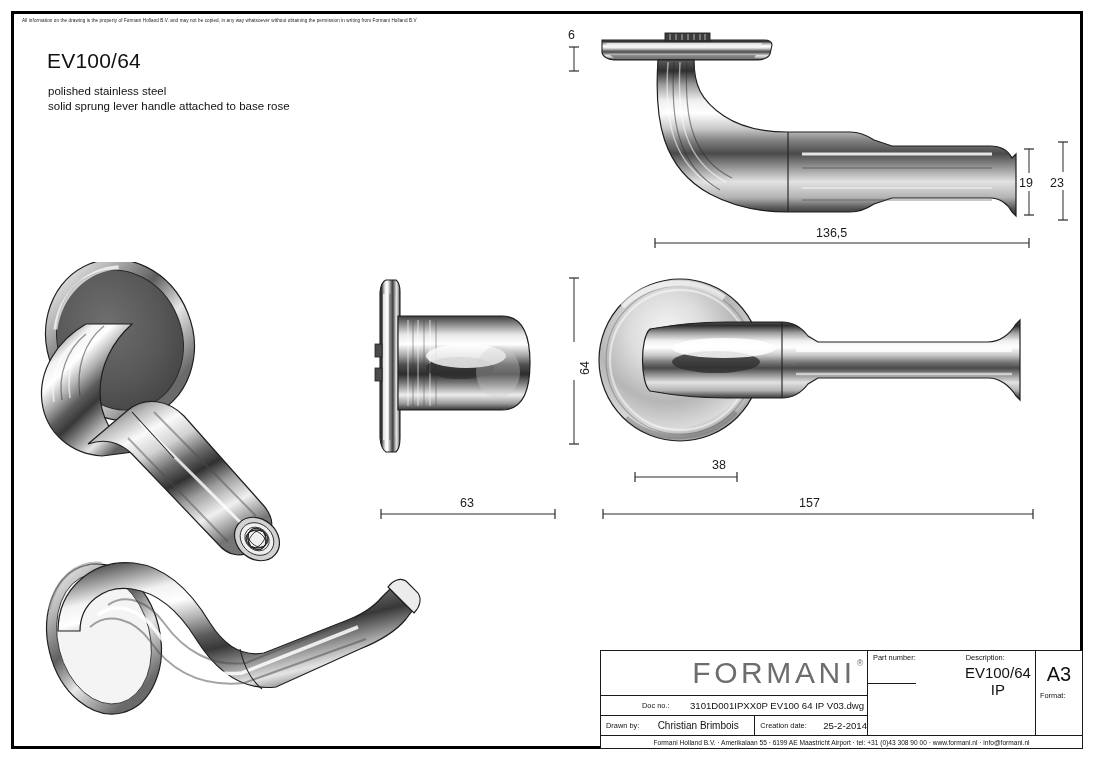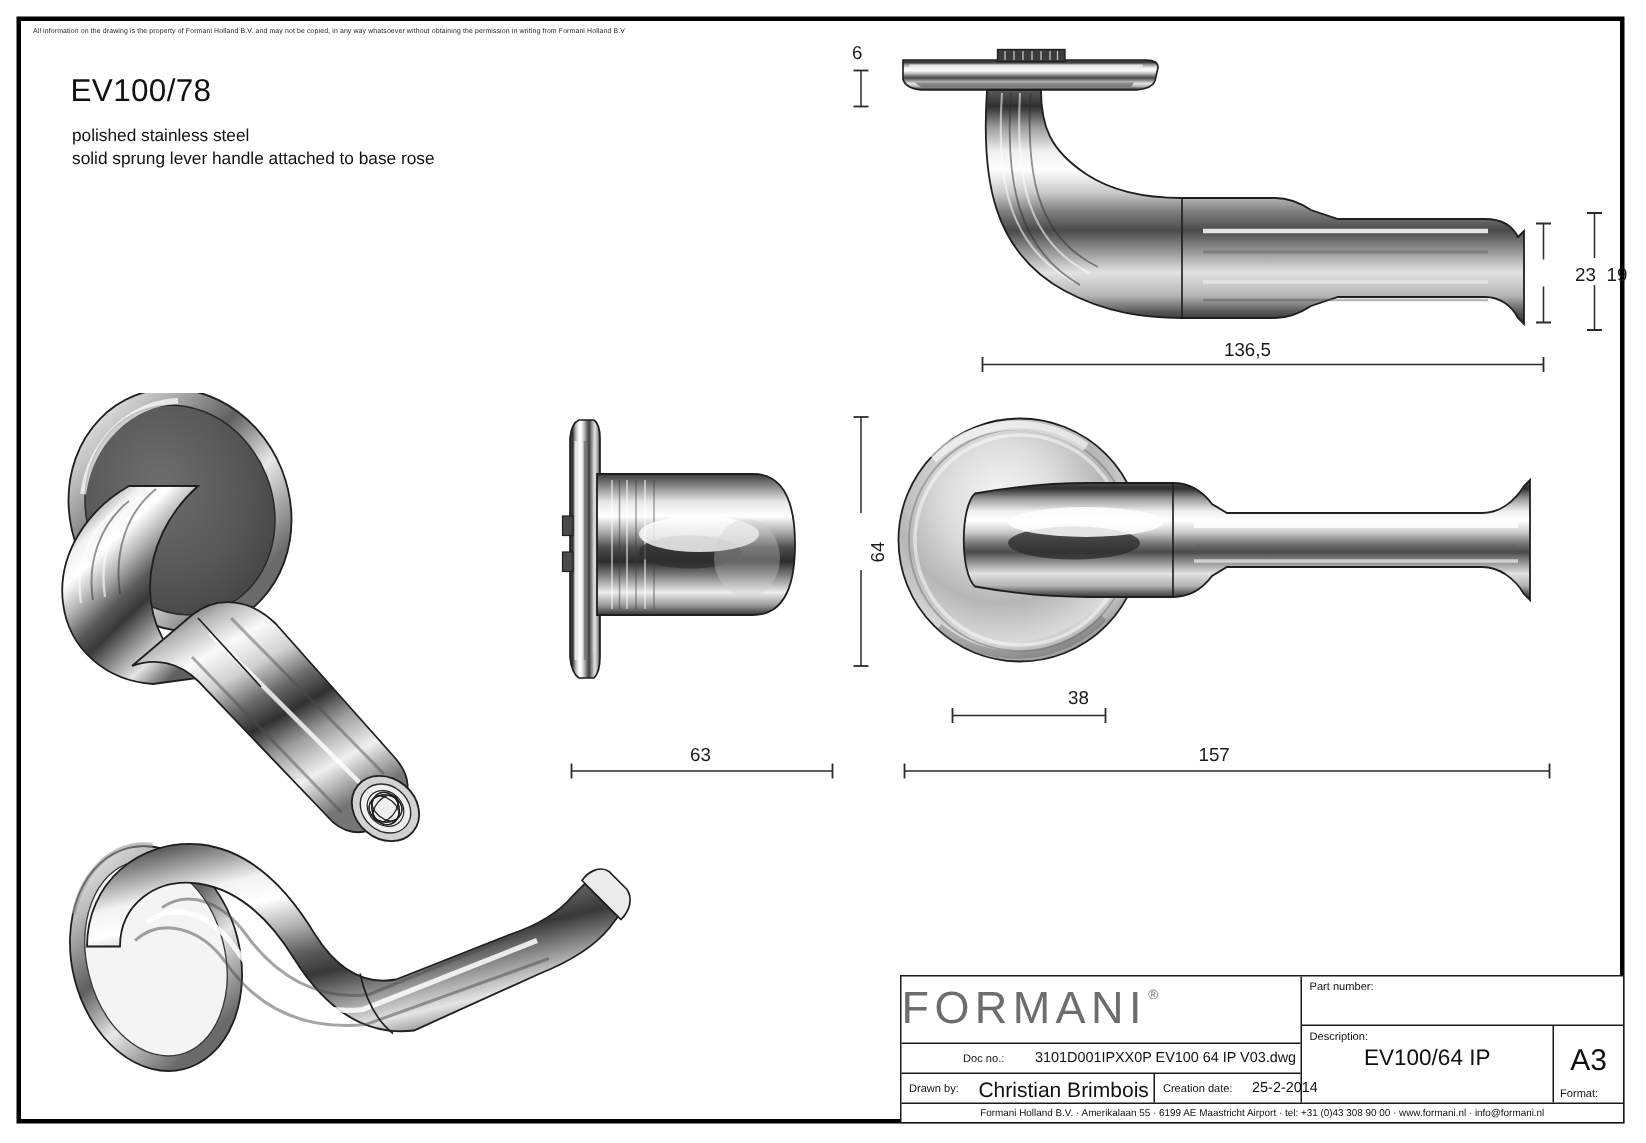--- a/index.html
+++ b/index.html
@@ -108,21 +108,21 @@
     width: 267px;
     display: flex;
     flex-direction: column;
     border-right: 1.6px solid #1a1a1a;
     box-sizing: border-box;
   }
   #tb-logo-cell {
     flex: 1 1 auto;
     display: flex;
     align-items: center;
-    justify-content: flex-start;
+    justify-content: flex-end;
     border-bottom: 1.6px solid #1a1a1a;
     box-sizing: border-box;
     min-height: 0;
   }
   .logo {
     font-size: 30px;
     font-weight: 300;
     letter-spacing: 0.12em;
     color: #6d6d6d;
     display: inline-flex;
@@ -156,21 +156,21 @@
   }
   .cell-value {
     display: flex;
     align-items: center;
     white-space: nowrap;
     font-size: 9.6px;
   }
   #tb-right {
     flex: 1 1 auto;
     display: flex;
-    flex-direction: column;
+    gap: 45px;
   }
   #tb-partnum {
     height: 33px;
     border-bottom: 1.6px solid #1a1a1a;
     box-sizing: border-box;
     padding: 2px 0 0 5px;
   }
   #tb-desc-row {
     flex: 1 1 auto;
     display: flex;
@@ -315,21 +315,21 @@
         <stop offset="0.84" stop-color="#f0f0f0"></stop>
         <stop offset="1.00" stop-color="#757575"></stop>
       </linearGradient>
     </defs>
   </svg>
 
   <div id="frame"></div>
 
   <div id="disclaimer">All information on the drawing is the property of Formani Holland B.V. and may not be copied, in any way whatsoever without obtaining the permission in writing from Formani Holland B.V</div>
 
-  <div id="title-main">EV100/78</div>
+  <div id="title-main">EV100/64</div>
   <div id="title-sub">
     <div>polished stainless steel</div>
     <div>solid sprung lever handle attached to base rose</div>
   </div>
 
   <div class="view" id="view-top">
     <svg width="430" height="195" viewBox="0 0 430 195">
 
       <g>
         <path d="M10,12 L172,12 Q180,12 180,17 L178,26 Q176,31 166,32 L22,32 Q12,31 10,25 Z" fill="url(#chromeV)" stroke="#1f1f1f" stroke-width="1.1"></path>
@@ -388,21 +388,21 @@
     </svg>
   </div>
 
   <div class="dim-text" style="left:568px; top:28px;">6</div>
   <svg class="dim-v" style="left:566px; top:44px;" width="22" height="30">
     <line x1="8" y1="3" x2="8" y2="27" stroke="#2b2b2b" stroke-width="1"></line>
     <line x1="3" y1="3" x2="13" y2="3" stroke="#2b2b2b" stroke-width="1.2"></line>
     <line x1="3" y1="27" x2="13" y2="27" stroke="#2b2b2b" stroke-width="1.2"></line>
   </svg>
 
-  <div class="dim-text" style="left:1056px; top:176px;padding-left:15px;">19</div>
+  <div class="dim-text" style="left:1004px; top:176px;padding-left:15px;">19</div>
   <svg class="dim-v" style="left:1019px; top:147px;" width="20" height="70">
     <line x1="10" y1="2" x2="10" y2="26" stroke="#2b2b2b" stroke-width="1"></line>
     <line x1="10" y1="44" x2="10" y2="68" stroke="#2b2b2b" stroke-width="1"></line>
     <line x1="5" y1="2" x2="15" y2="2" stroke="#2b2b2b" stroke-width="1.2"></line>
     <line x1="5" y1="68" x2="15" y2="68" stroke="#2b2b2b" stroke-width="1.2"></line>
   </svg>
 
   <div class="dim-text" style="left:1050px; top:176px;">23</div>
   <svg class="dim-v" style="left:1053px; top:140px;" width="20" height="82">
     <line x1="10" y1="2" x2="10" y2="32" stroke="#2b2b2b" stroke-width="1"></line>
@@ -636,21 +636,21 @@
           </span>
         </div>
 
         <div id="tb-doc-row">
           <span class="cell-label" style="width:48px;margin-left:36px;">Doc no.:</span>
           <span class="cell-value">3101D001IPXX0P EV100 64 IP V03.dwg</span>
         </div>
 
         <div id="tb-drawn-row">
           <span class="cell-label" style="width:48px;">Drawn by:</span>
-          <span class="cell-value" style="width:104px; font-size:14px;">Christian Brimbois</span>
+          <span class="cell-value" style="width:104px; font-size:10px;">Christian Brimbois</span>
           <span class="cell-label" style="width:62px; border-left:1.6px solid #1a1a1a;">Creation date:</span>
           <span class="cell-value">25-2-2014</span>
         </div>
       </div>
 
       <div id="tb-right">
         <div id="tb-partnum">
           <span>Part number:</span>
           <span></span>
         </div>

